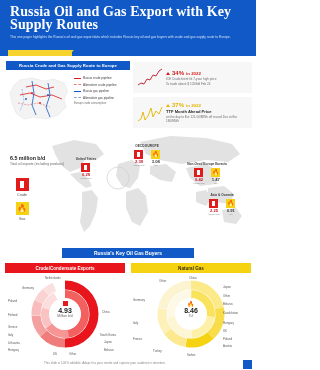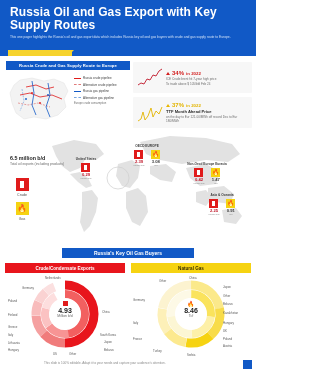--- a/index.html
+++ b/index.html
@@ -10,22 +10,23 @@
     overflow: hidden;
   }
   .slide { position: relative; width: 256px; height: 370px; background:#fff; }
 
   
   .header {
     position: absolute; left:0; top:0; width:256px; height:56px;
     background:#1159c6; padding: 6px 10px 0 10px;
   }
   .header-title {
-    color:#ffffff; font-size:12px; font-weight:bold; line-height:12.5px;
+    color:#ffffff; font-size:14px; font-weight:bold; line-height:12.5px;
     letter-spacing:0.1px;
+    font-family:Liberation Serif, serif;
   }
   .header-sub {
     color:#cfe0f7; font-size:3.3px; line-height:4.6px; margin-top:4px;
     max-width:232px;
   }
   .accent-bar {
     position:absolute; left:8px; top:50px; width:64px; height:6px;
     background:#f6d32d;
   }
   .accent-tri {

